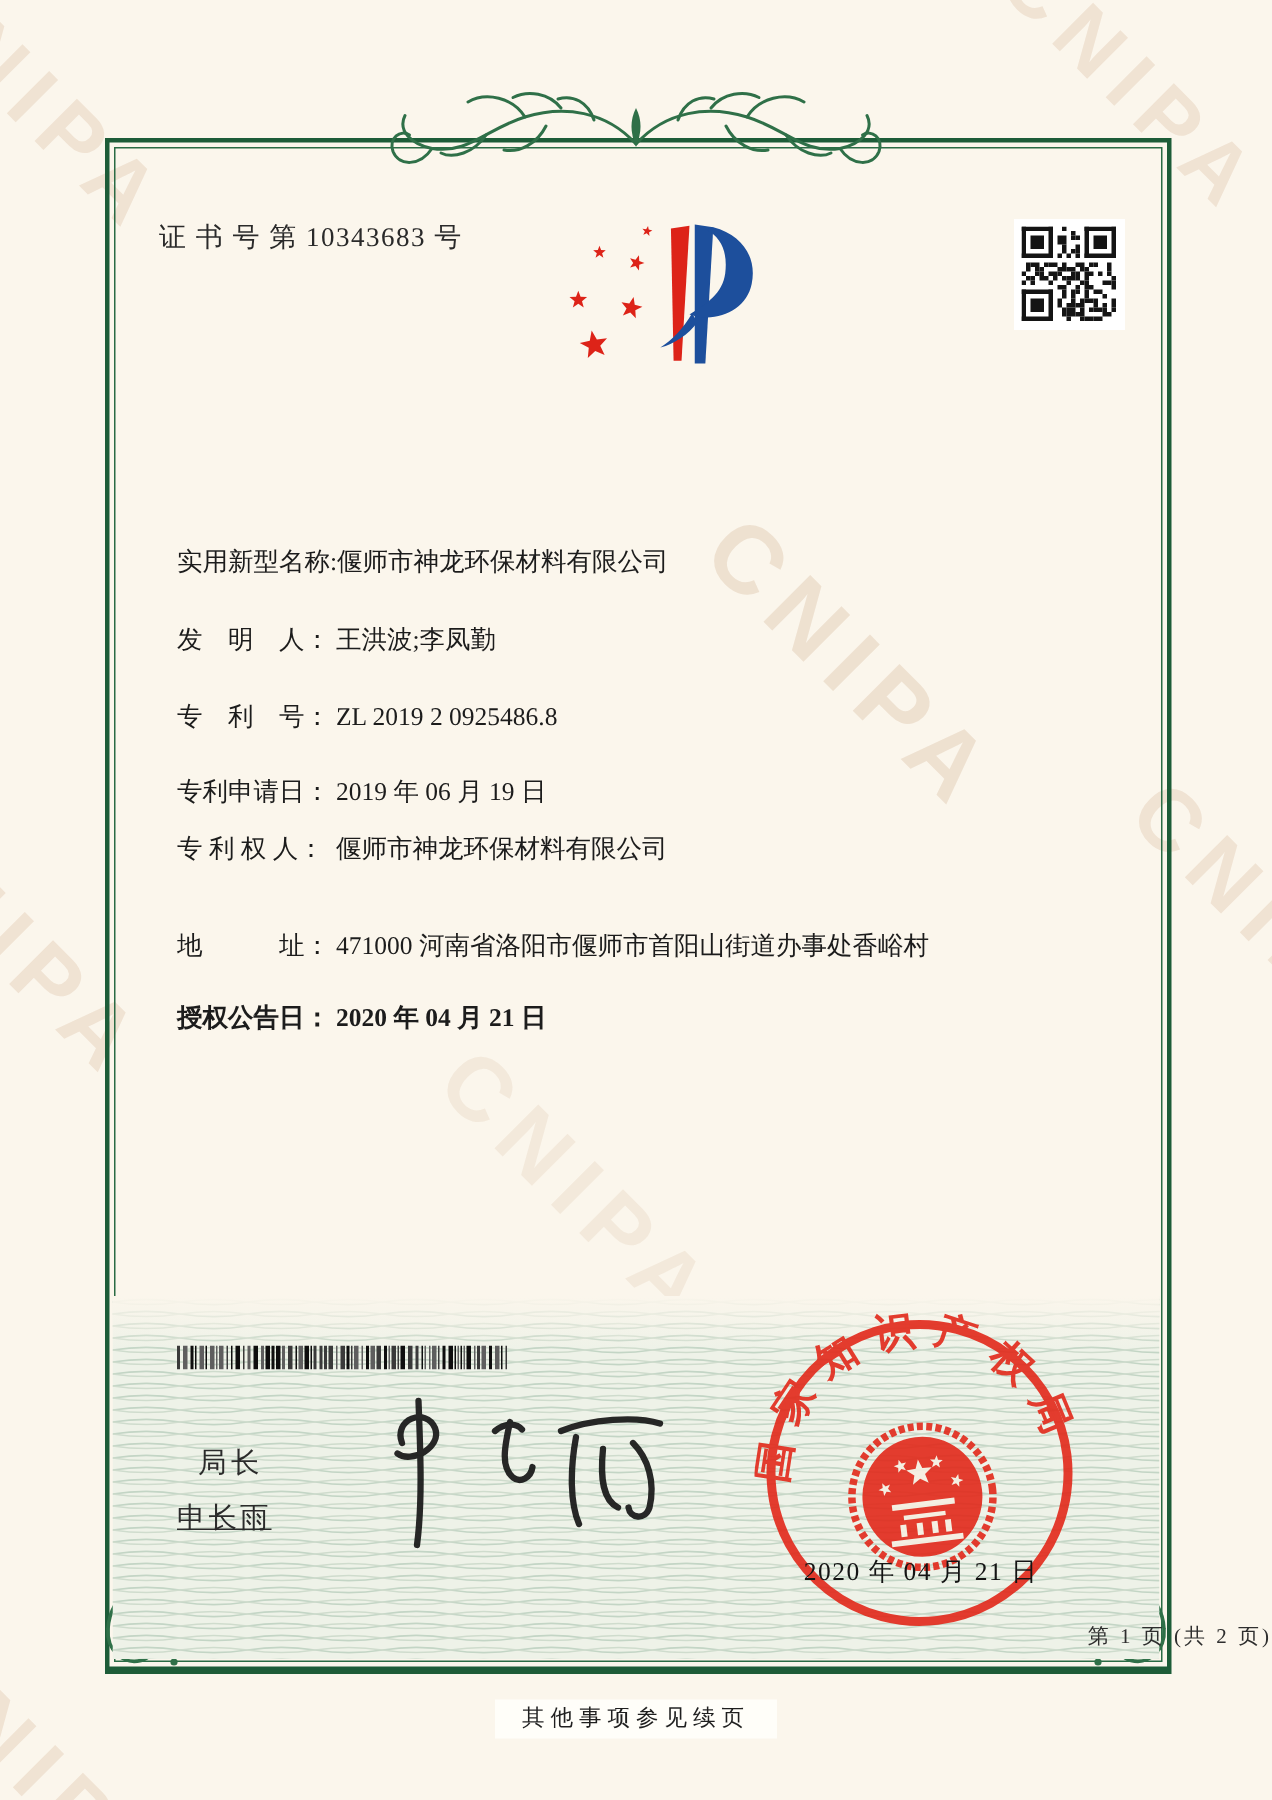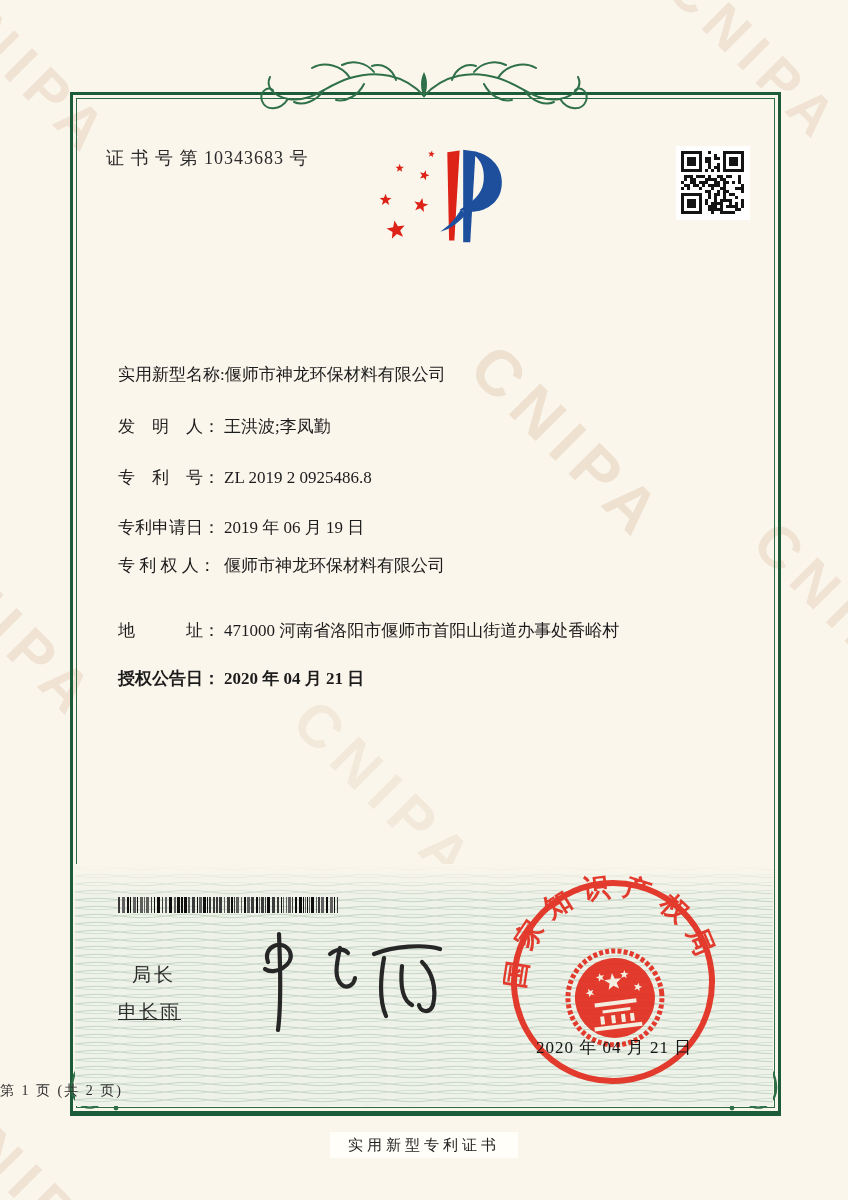--- a/index.html
+++ b/index.html
@@ -54,21 +54,21 @@
   .signer-title{position:absolute;left:132px;top:962px;font-size:19px;letter-spacing:3px;
       font-family:"Liberation Sans",sans-serif;color:#2b2b2b;}
   .signer-name{position:absolute;left:118px;top:999px;font-size:19px;letter-spacing:2px;
       font-family:"Liberation Sans",sans-serif;color:#2b2b2b;text-decoration:underline;}
   .signature{position:absolute;left:232px;top:928px;width:225px;height:112px;}
 
   .seal{position:absolute;left:503px;top:872px;width:220px;height:220px;}
   .seal-date{position:absolute;left:514px;top:1036px;width:200px;text-align:center;
       font-size:17px;color:#141414;letter-spacing:1px;white-space:nowrap;z-index:5;}
 
-  .page-indicator{position:absolute;left:0;top:1082px;width:848px;text-align:left;
+  .page-indicator{position:absolute;left:0;top:1082px;width:848px;text-align:right;
       font-size:14px;color:#2e2e2e;letter-spacing:2px;}
   .continuation{position:absolute;left:0;top:1136px;width:848px;text-align:center;font-size:15px;}
   .continuation span{background:#fffef9;padding:5px 18px;letter-spacing:4px;color:#1f1f1f;}
 </style>
 </head>
 <body>
 
 <div class="page">
 
   <span class="wm wm1">CNIPA</span>
@@ -427,16 +427,16 @@
         <rect x="-6" y="17" width="4" height="8" fill="#f6efe2"></rect>
         <rect x="4" y="17" width="4" height="8" fill="#f6efe2"></rect>
         <rect x="13" y="17" width="4" height="8" fill="#f6efe2"></rect>
       </g>
     </g>
   </svg>
   <div class="seal-date">2020 年 04 月 21 日</div>
 
   <div class="page-indicator">第 1 页 (共 2 页)</div>
   <div class="continuation">
-    <span>实用新型专利证书</span>
+    <span>其他事项参见续页</span>
   </div>
 
 </div>
 
 </body></html>

